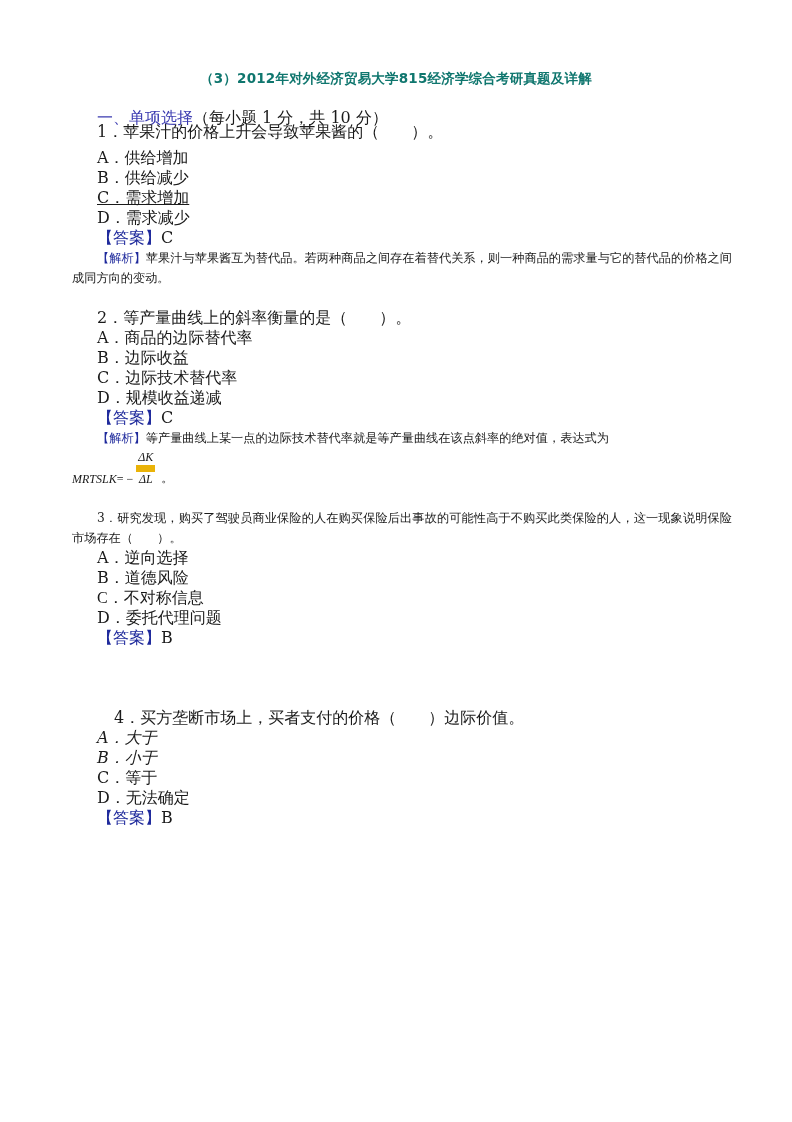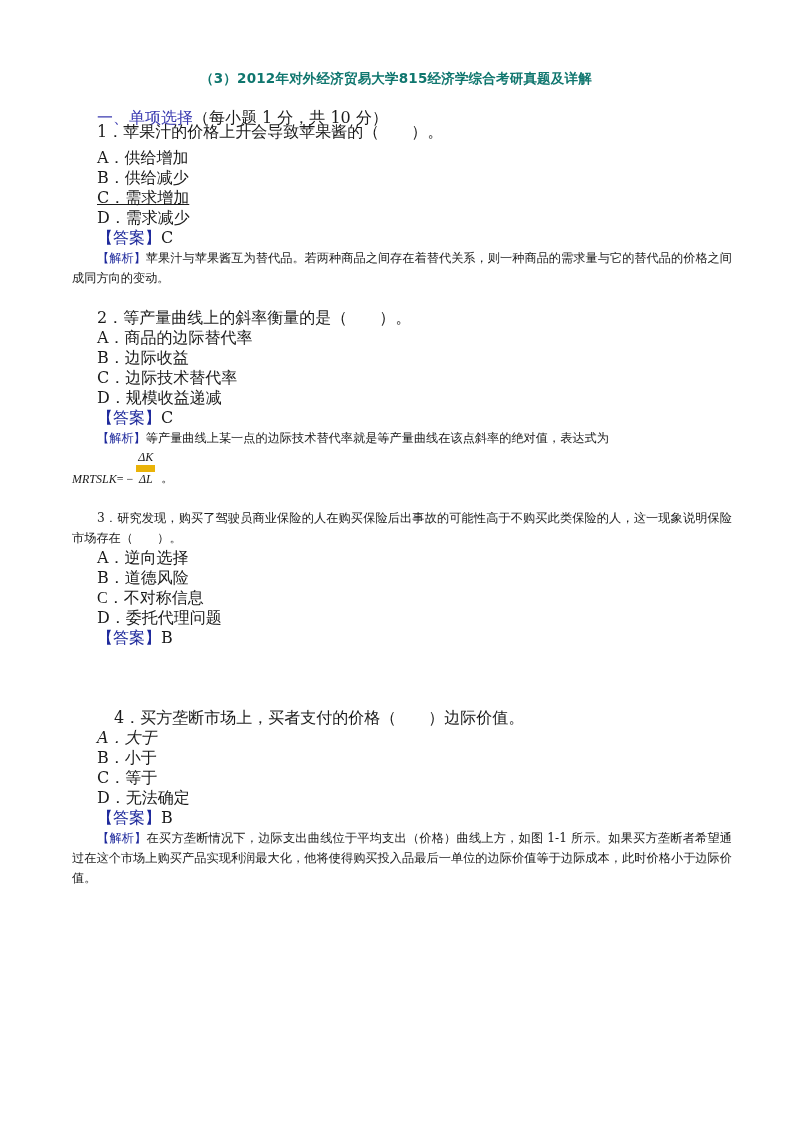--- a/index.html
+++ b/index.html
@@ -72,23 +72,20 @@
   <div class="line ind1" style="top:548px;">A．逆向选择</div>
   <div class="line ind1" style="top:568px;">B．道德风险</div>
   <div class="line ind1" style="top:588px;font-family:Liberation Serif, serif;">C．不对称信息</div>
   <div class="line ind1" style="top:608px;">D．委托代理问题</div>
   <div class="line ind1" style="top:628px;">
     <span class="tag">【答案】</span><span>B</span>
   </div>
 
   <div class="line ind1" style="top:708px;margin-left:17px;">4．买方垄断市场上，买者支付的价格（　　）边际价值。</div>
   <div class="line ind1" style="top:728px;font-style:italic;">A．大于</div>
-  <div class="line ind1" style="top:748px;">B．小于</div>
+  <div class="line ind1" style="top:748px;font-style:italic;">B．小于</div>
   <div class="line ind1" style="top:768px;">C．等于</div>
   <div class="line ind1" style="top:788px;">D．无法确定</div>
   <div class="line ind1" style="top:808px;">
     <span class="tag">【答案】</span><span>B</span>
   </div>
-  <div class="para" style="top:828px;">
-    <span class="tag">【解析】</span><span>在买方垄断情况下，边际支出曲线位于平均支出（价格）曲线上方，如图 1-1 所示。如果买方垄断者希望通过在这个市场上购买产品实现利润最大化，他将使得购买投入品最后一单位的边际价值等于边际成本，此时价格小于边际价值。</span>
-  </div>
 
 </div>
 
 </body></html>

